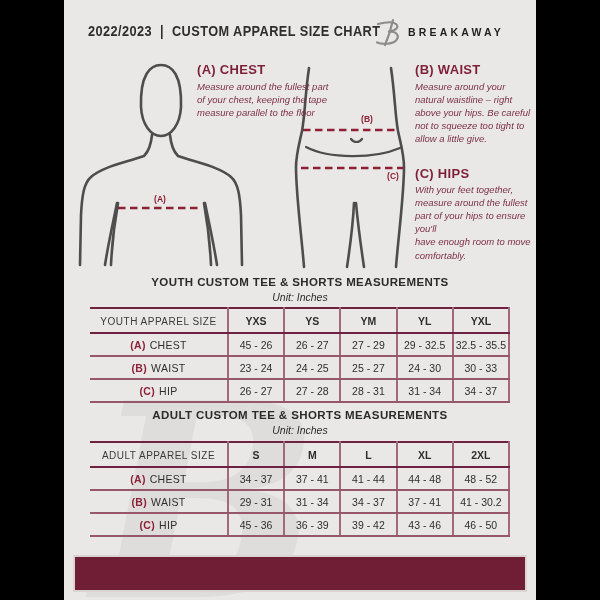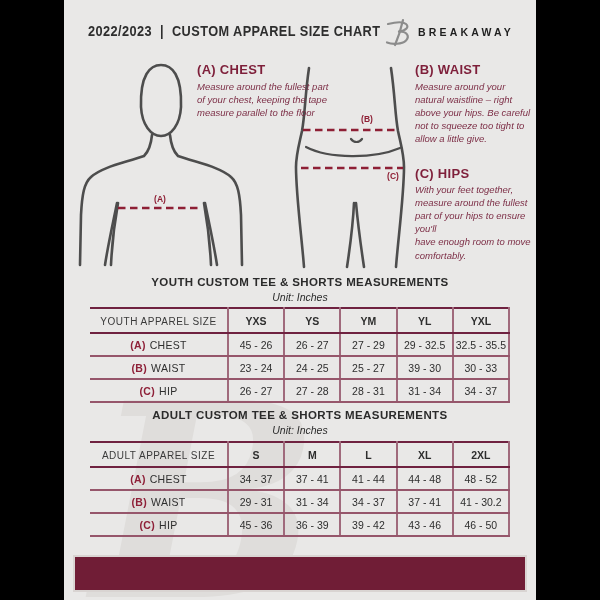--- a/index.html
+++ b/index.html
@@ -12,21 +12,21 @@
     background:#e9e8e7;overflow:hidden;
   }
   
   .doc-title{
     position:absolute;left:24px;top:22px;
     font-size:15px;font-weight:bold;color:#2e2e2e;
     letter-spacing:.5px;white-space:pre;
     display:inline-block;transform:scaleX(.85);transform-origin:left center;
   }
   .brand{
-    position:absolute;right:22px;top:16px;height:32px;
+    position:absolute;right:32px;top:16px;height:32px;
     display:flex;align-items:center;gap:7px;
   }
   .brand-name{
     font-size:10.5px;font-weight:bold;color:#1f1f1f;letter-spacing:3.2px;
   }
   
   .fig-svg{position:absolute;left:0;top:55px;}
   .guide-heading{
     position:absolute;font-size:13px;font-weight:bold;color:#7e1f3a;letter-spacing:.3px;
   }
@@ -171,21 +171,21 @@
         <td>26 - 27</td>
         <td>27 - 29</td>
         <td>29 - 32.5</td>
         <td>32.5 - 35.5</td>
       </tr>
       <tr>
         <td class="label-cell"><span class="pfx">(B)</span><span>WAIST</span></td>
         <td>23 - 24</td>
         <td>24 - 25</td>
         <td>25 - 27</td>
-        <td>39 - 30</td>
+        <td>24 - 30</td>
         <td>30 - 33</td>
       </tr>
       <tr>
         <td class="label-cell"><span class="pfx">(C)</span><span>HIP</span></td>
         <td>26 - 27</td>
         <td>27 - 28</td>
         <td>28 - 31</td>
         <td>31 - 34</td>
         <td>34 - 37</td>
       </tr>

